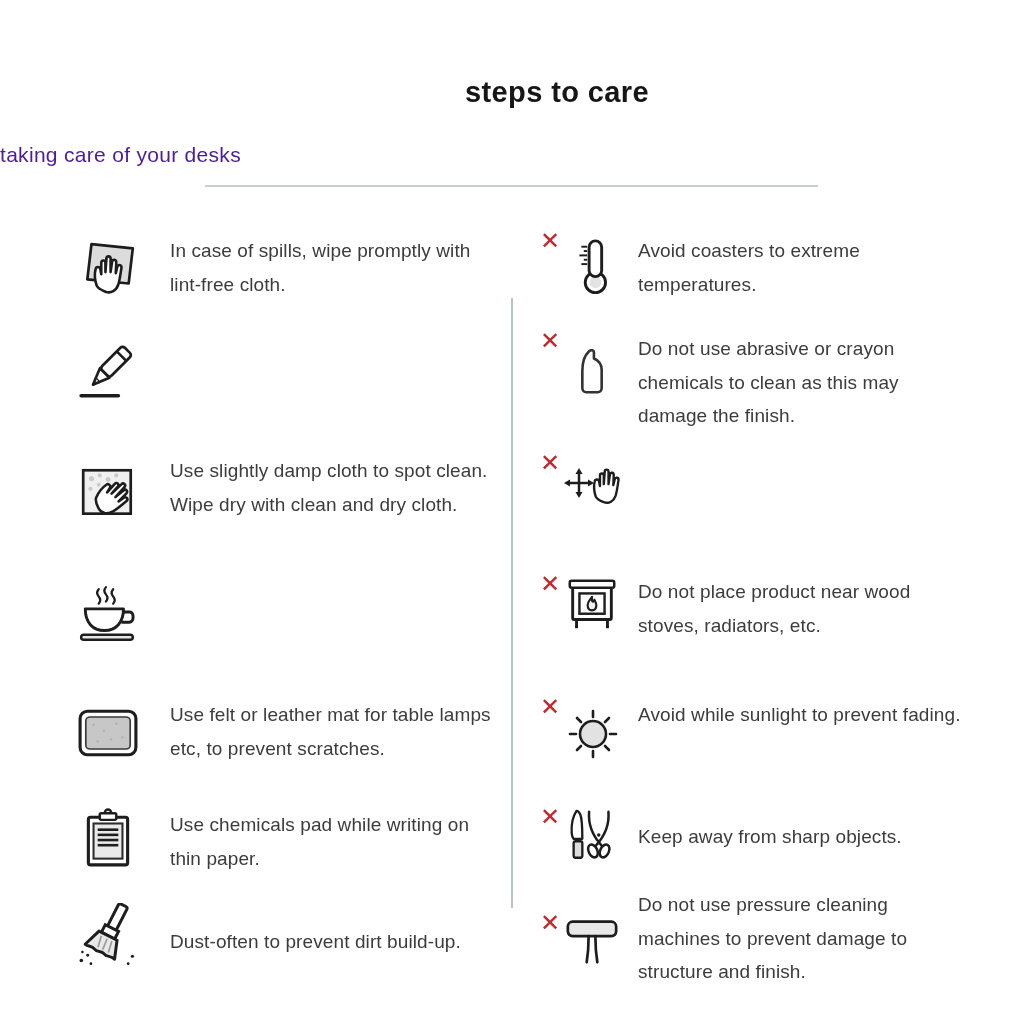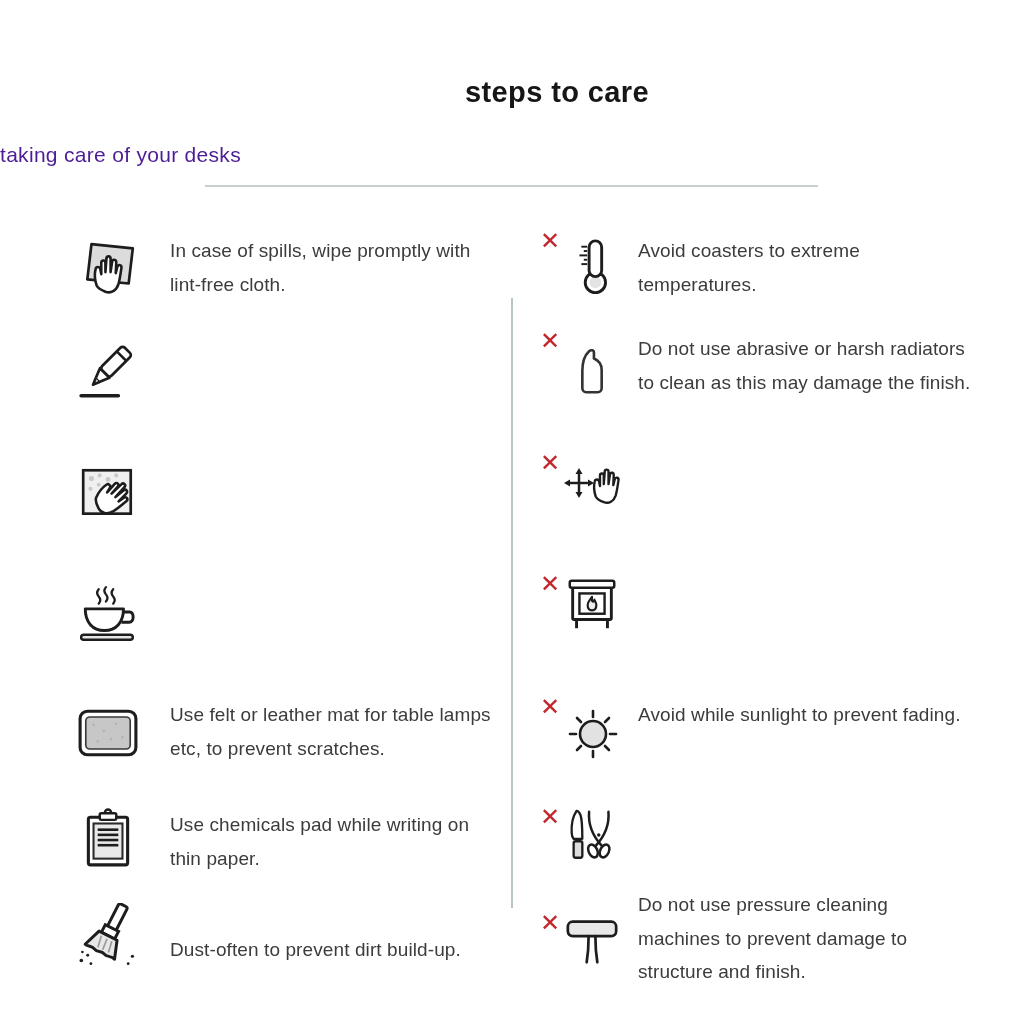--- a/index.html
+++ b/index.html
@@ -30,21 +30,21 @@
     position:absolute;left:0;top:0;font-size:24px;line-height:22px;font-weight:700;
     color:#c1272d;font-family:"DejaVu Sans", sans-serif;
   }
   .row-text{
     width:334px;font-size:19px;line-height:33.5px;color:#3c3c3c;margin:0;letter-spacing:.1px;
   }
   
   .l1{top:230px}.l2{top:330px}.l3{top:452px}.l4{top:573px}.l5{top:696px}.l6{top:806px}.l7{top:903px}
   .r1{top:230px}.r2{top:330px}.r3{top:452px}.r4{top:573px}.r5{top:696px}.r6{top:806px}.r7{top:886px}
   .mt2{margin-top:2px}.mt4{margin-top:4px}.mt6{margin-top:6px}.mt8{margin-top:8px}
-  .mt10{margin-top:10px}.mt12{margin-top:12px}.mt14{margin-top:14px}.mt22{margin-top:30px}.mt26{margin-top:26px}
+  .mt10{margin-top:10px}.mt12{margin-top:12px}.mt14{margin-top:14px}.mt22{margin-top:22px}.mt26{margin-top:26px}
   .hidden-defs{position:absolute;width:0;height:0;overflow:hidden;}
 </style>
 </head>
 <body>
 
 <svg class="hidden-defs" aria-hidden="true">
   <defs>
     <path id="hand-shape" d="M6 30 C4 24 4 18 5 14 C5.5 11.5 9 11.5 9.5 14 L10.5 19 L10.5 8 C10.5 5 14.5 5 14.5 8 L14.5 17 L15.5 4 C15.5 1 19.5 1 19.5 4 L19.5 17 L21 7 C21.5 4 25 4.5 25 7.5 L24.5 18 L26 12 C27 9 30.5 10 30 13 C29 19 28.5 24 27 29 C25 35 20 38 14.5 36 C10.5 34.5 7.5 33 6 30 Z" fill="#ffffff" stroke="#1d1d1d" stroke-width="2.5" stroke-linejoin="round"></path>
   </defs>
 </svg>
@@ -89,20 +89,21 @@
         <circle cx="13" cy="26" r="2"></circle>
           <circle cx="38" cy="13" r="2"></circle>
           <circle cx="21" cy="22" r="1.8"></circle>
           <circle cx="33" cy="24" r="2"></circle>
       </g>
       <g transform="rotate(42 32 36)">
         <use href="#hand-shape" transform="translate(15,14)"></use>
       </g>
     </svg>
   </div>
+  <p class="row-text mt2">Use slightly damp cloth to spot clean. Wipe dry with clean and dry cloth.</p>
 </div>
 
 <div class="row left l4">
   <div class="icon-box">
     <svg class="mt10" width="62" height="62" viewBox="0 0 60 60">
       <g fill="none" stroke="#1d1d1d" stroke-width="2.2" stroke-linecap="round">
         <path d="M21 6 q-3 3.5 0 7 q3 3.5 0 7"></path>
         <path d="M28 4 q-3 3.5 0 7 q3 3.5 0 7"></path>
         <path d="M35 6 q-3 3.5 0 7 q3 3.5 0 7"></path>
       </g>
@@ -194,21 +195,21 @@
   <p class="row-text mt4">Avoid coasters to extreme temperatures.</p>
 </div>
 
 <div class="row right r2">
   <div class="icon-box">
     <span class="x-mark">✕</span>
     <svg class="mt12" width="58" height="58" viewBox="0 0 60 60">
       <path d="M24 52 C21.5 52 20 50 20 47.5 L20 30 C20 21 22 14 27 9.5 C29 7.8 32 8.3 32 11 L32 17 C37 19 40 23 40 29 L40 47.5 C40 50 38.5 52 36 52 Z" fill="#ffffff" stroke="#333333" stroke-width="2.7" stroke-linejoin="round"></path>
     </svg>
   </div>
-  <p class="row-text mt2">Do not use abrasive or harsh radiators to clean as this may damage the finish.</p>
+  <p class="row-text mt2">Do not use abrasive or crayon chemicals to clean as this may damage the finish.</p>
 </div>
 
 <div class="row right r3">
   <div class="icon-box">
     <span class="x-mark">✕</span>
     <svg class="mt6" width="62" height="58" viewBox="0 0 62 58">
       <g stroke="#1d1d1d" stroke-width="2.5">
         <line x1="4" y1="25" x2="28" y2="25"></line>
           <line x1="16" y1="13" x2="16" y2="37"></line>
       </g>
@@ -230,20 +231,21 @@
       <g stroke="#1d1d1d" stroke-width="3">
           <line x1="14" y1="44" x2="14" y2="53"></line>
           <line x1="46" y1="44" x2="46" y2="53"></line>
         </g>
       <rect x="10" y="11" width="40" height="33" rx="1.5" fill="#ffffff" stroke="#1d1d1d" stroke-width="3"></rect>
       <rect x="7" y="4" width="46" height="7" rx="2" fill="#ffffff" stroke="#1d1d1d" stroke-width="2.6"></rect>
       <rect x="17" y="17" width="26" height="21" fill="#ffffff" stroke="#1d1d1d" stroke-width="2.5"></rect>
       <path d="M30 20.5 C28 24 25.5 25.5 25.5 29 C25.5 32.5 27.5 34.5 30 34.5 C32.5 34.5 34.5 32.5 34.5 29 C34.5 27 33.5 25.5 32.5 23.5 C32 25.8 30.3 26.2 30 24.5 C29.8 23.3 30 22 30 20.5 Z" fill="#efefef" stroke="#1d1d1d" stroke-width="2.2" stroke-linejoin="round"></path>
     </svg>
   </div>
+  <p class="row-text mt2">Do not place  product near wood stoves, radiators, etc.</p>
 </div>
 
 <div class="row right r5">
   <div class="icon-box">
     <span class="x-mark">✕</span>
     <svg class="mt6" width="60" height="60" viewBox="0 0 60 60">
       <circle cx="30" cy="32" r="13" fill="#e2e2e2" stroke="#1d1d1d" stroke-width="2.6"></circle>
       <g stroke="#1d1d1d" stroke-width="2.6" stroke-linecap="round">
         <line x1="47" y1="32" x2="53" y2="32"></line>
           <line x1="7" y1="32" x2="13" y2="32"></line>
@@ -267,20 +269,21 @@
       <rect x="11" y="36.5" width="9" height="17" rx="2" fill="#dddddd" stroke="#1d1d1d" stroke-width="2.4"></rect>
       <g fill="none" stroke="#1d1d1d" stroke-width="2.6" stroke-linecap="round">
         <path d="M27 6 C26 18 30 30 40 41"></path>
         <path d="M47 6 C48 18 44 30 34 41"></path>
         <ellipse cx="31" cy="46.5" rx="4.5" ry="7" transform="rotate(-25 31 46.5)"></ellipse>
         <ellipse cx="43" cy="46.5" rx="4.5" ry="7" transform="rotate(25 43 46.5)"></ellipse>
       </g>
       <circle cx="37" cy="30" r="1.8" fill="#1d1d1d"></circle>
     </svg>
   </div>
+  <p class="row-text mt14">Keep away from sharp objects.</p>
 </div>
 
 <div class="row right r7">
   <div class="icon-box">
     <span class="x-mark mt26">✕</span>
     <svg class="mt26" width="58" height="58" viewBox="0 0 60 60">
       <rect x="5" y="10" width="50" height="15" rx="5" fill="#e8e8e8" stroke="#1d1d1d" stroke-width="2.8"></rect>
       <path d="M26.5 25 C26.5 35 25.8 44 24.5 52 M33.5 25 C33.5 35 34.2 44 35.5 52" fill="none" stroke="#1d1d1d" stroke-width="2.8" stroke-linecap="round"></path>
     </svg>
   </div>

